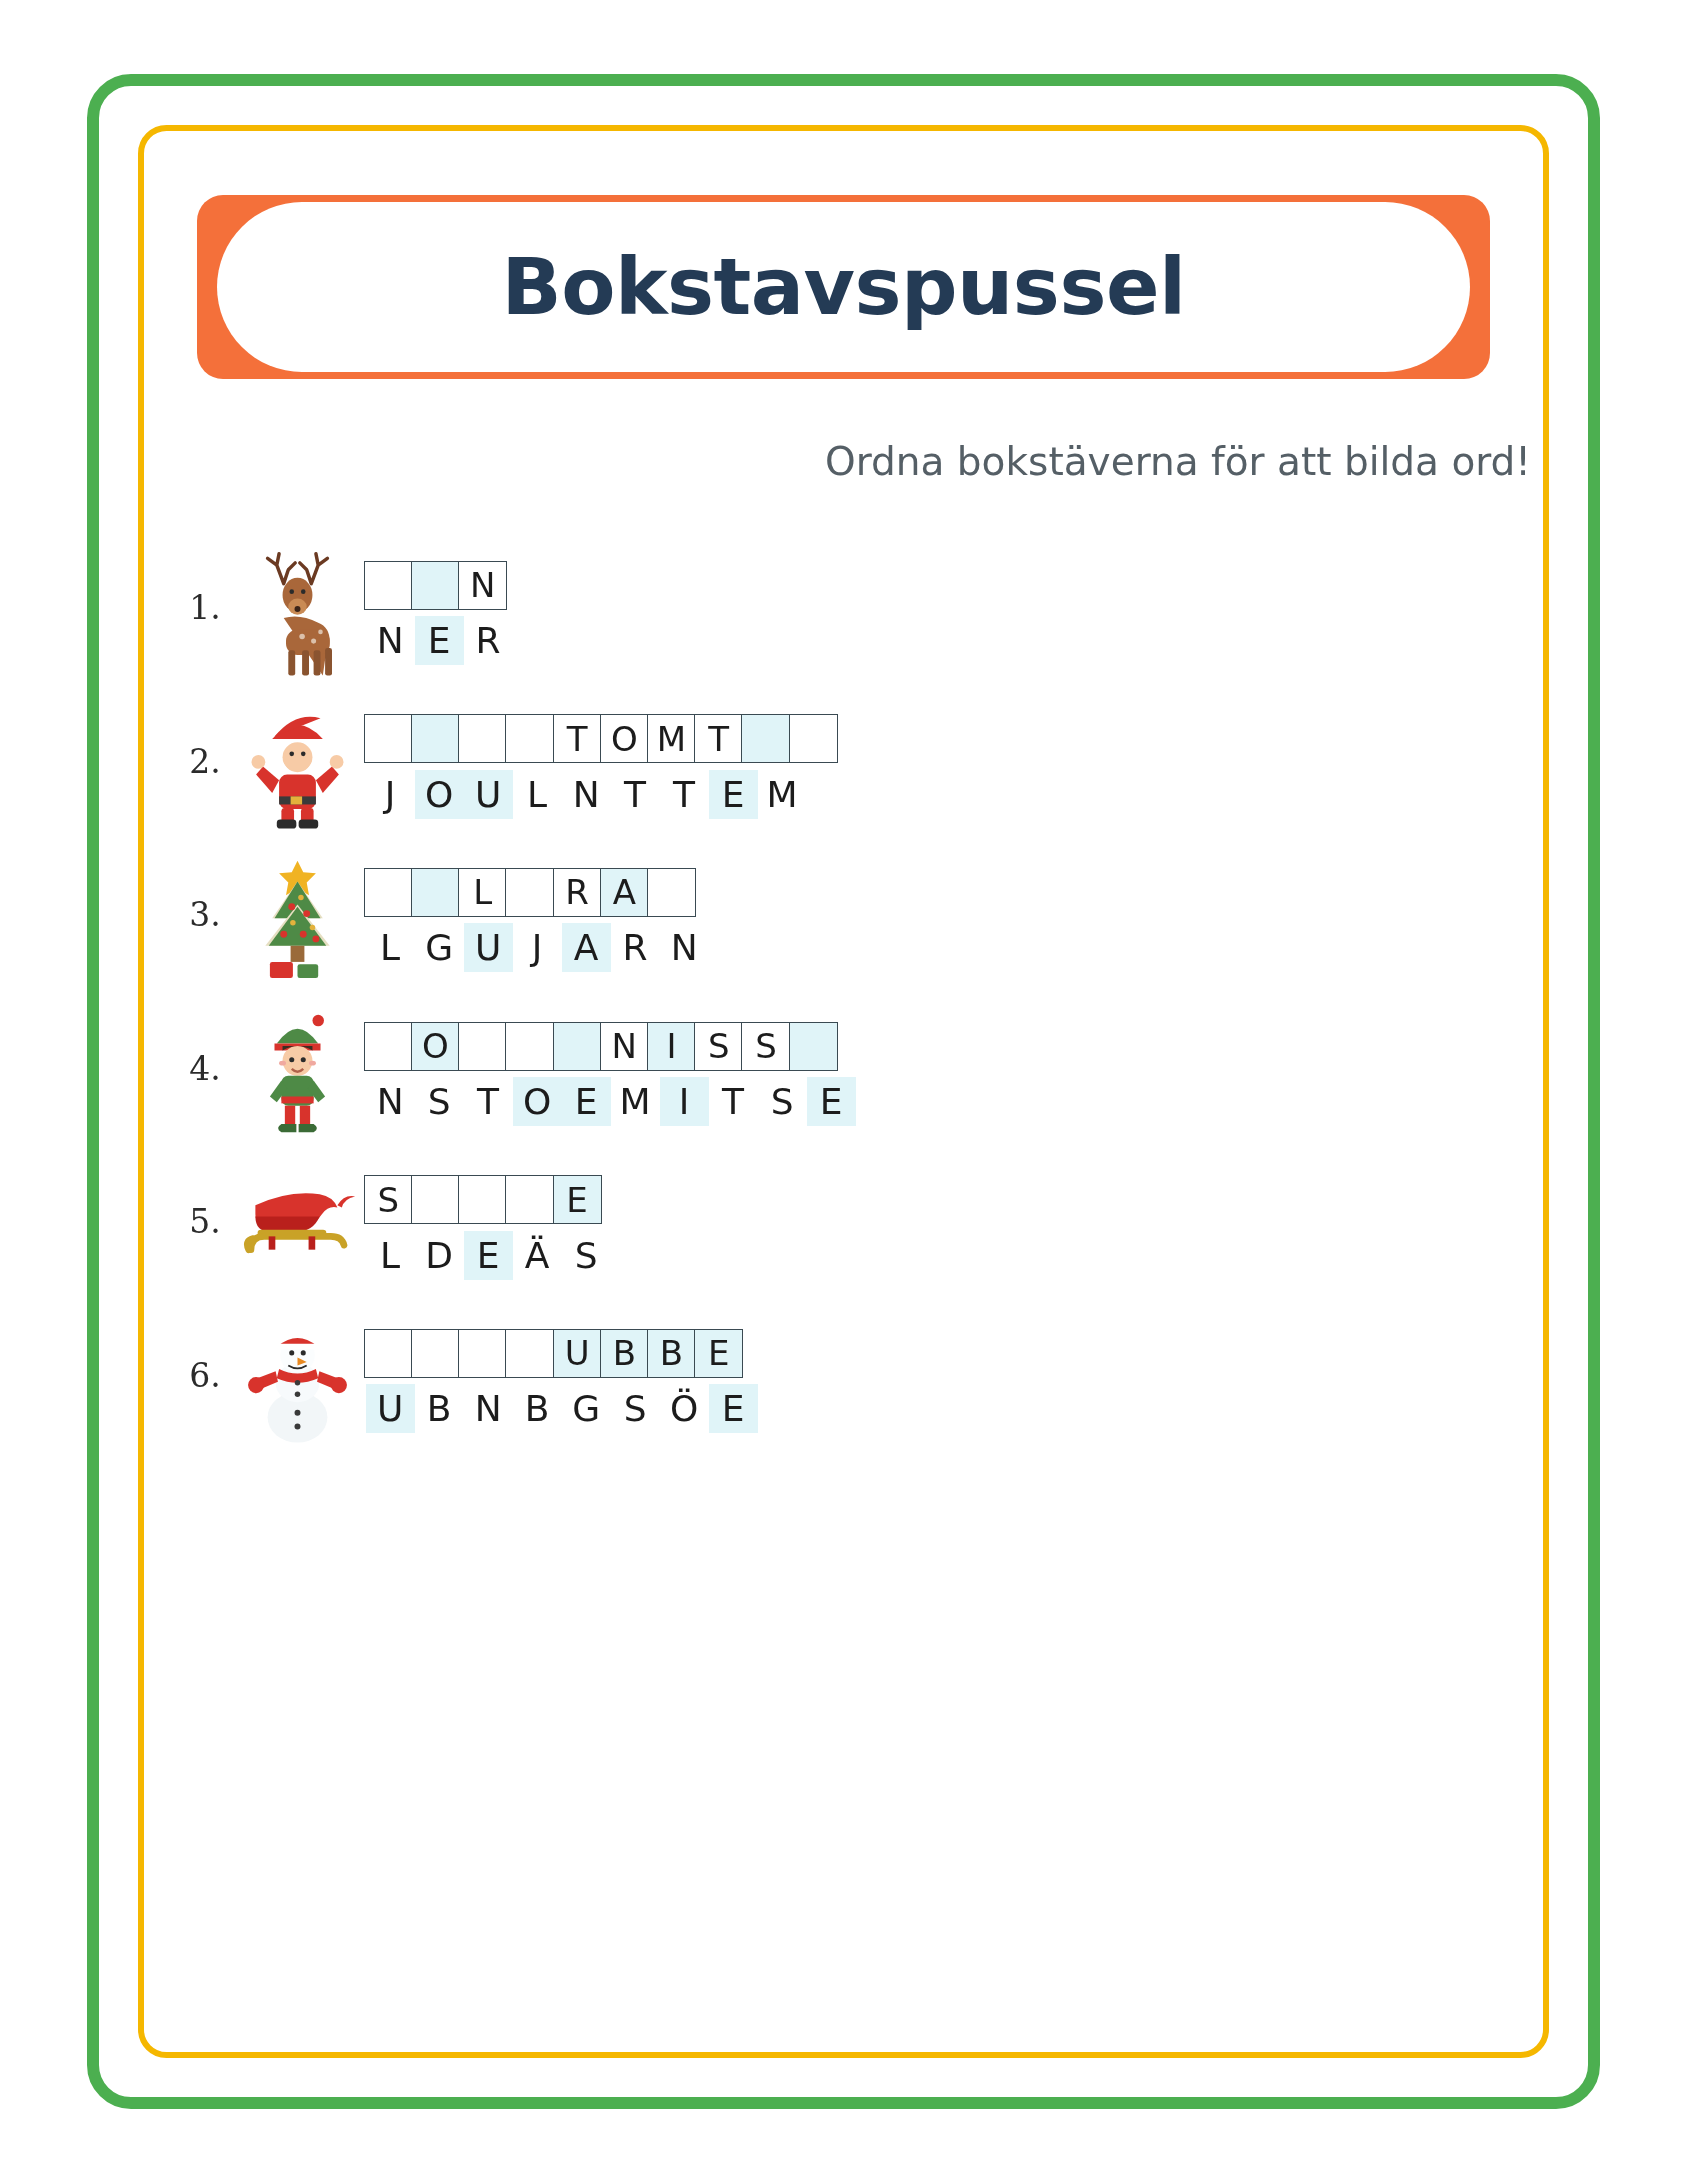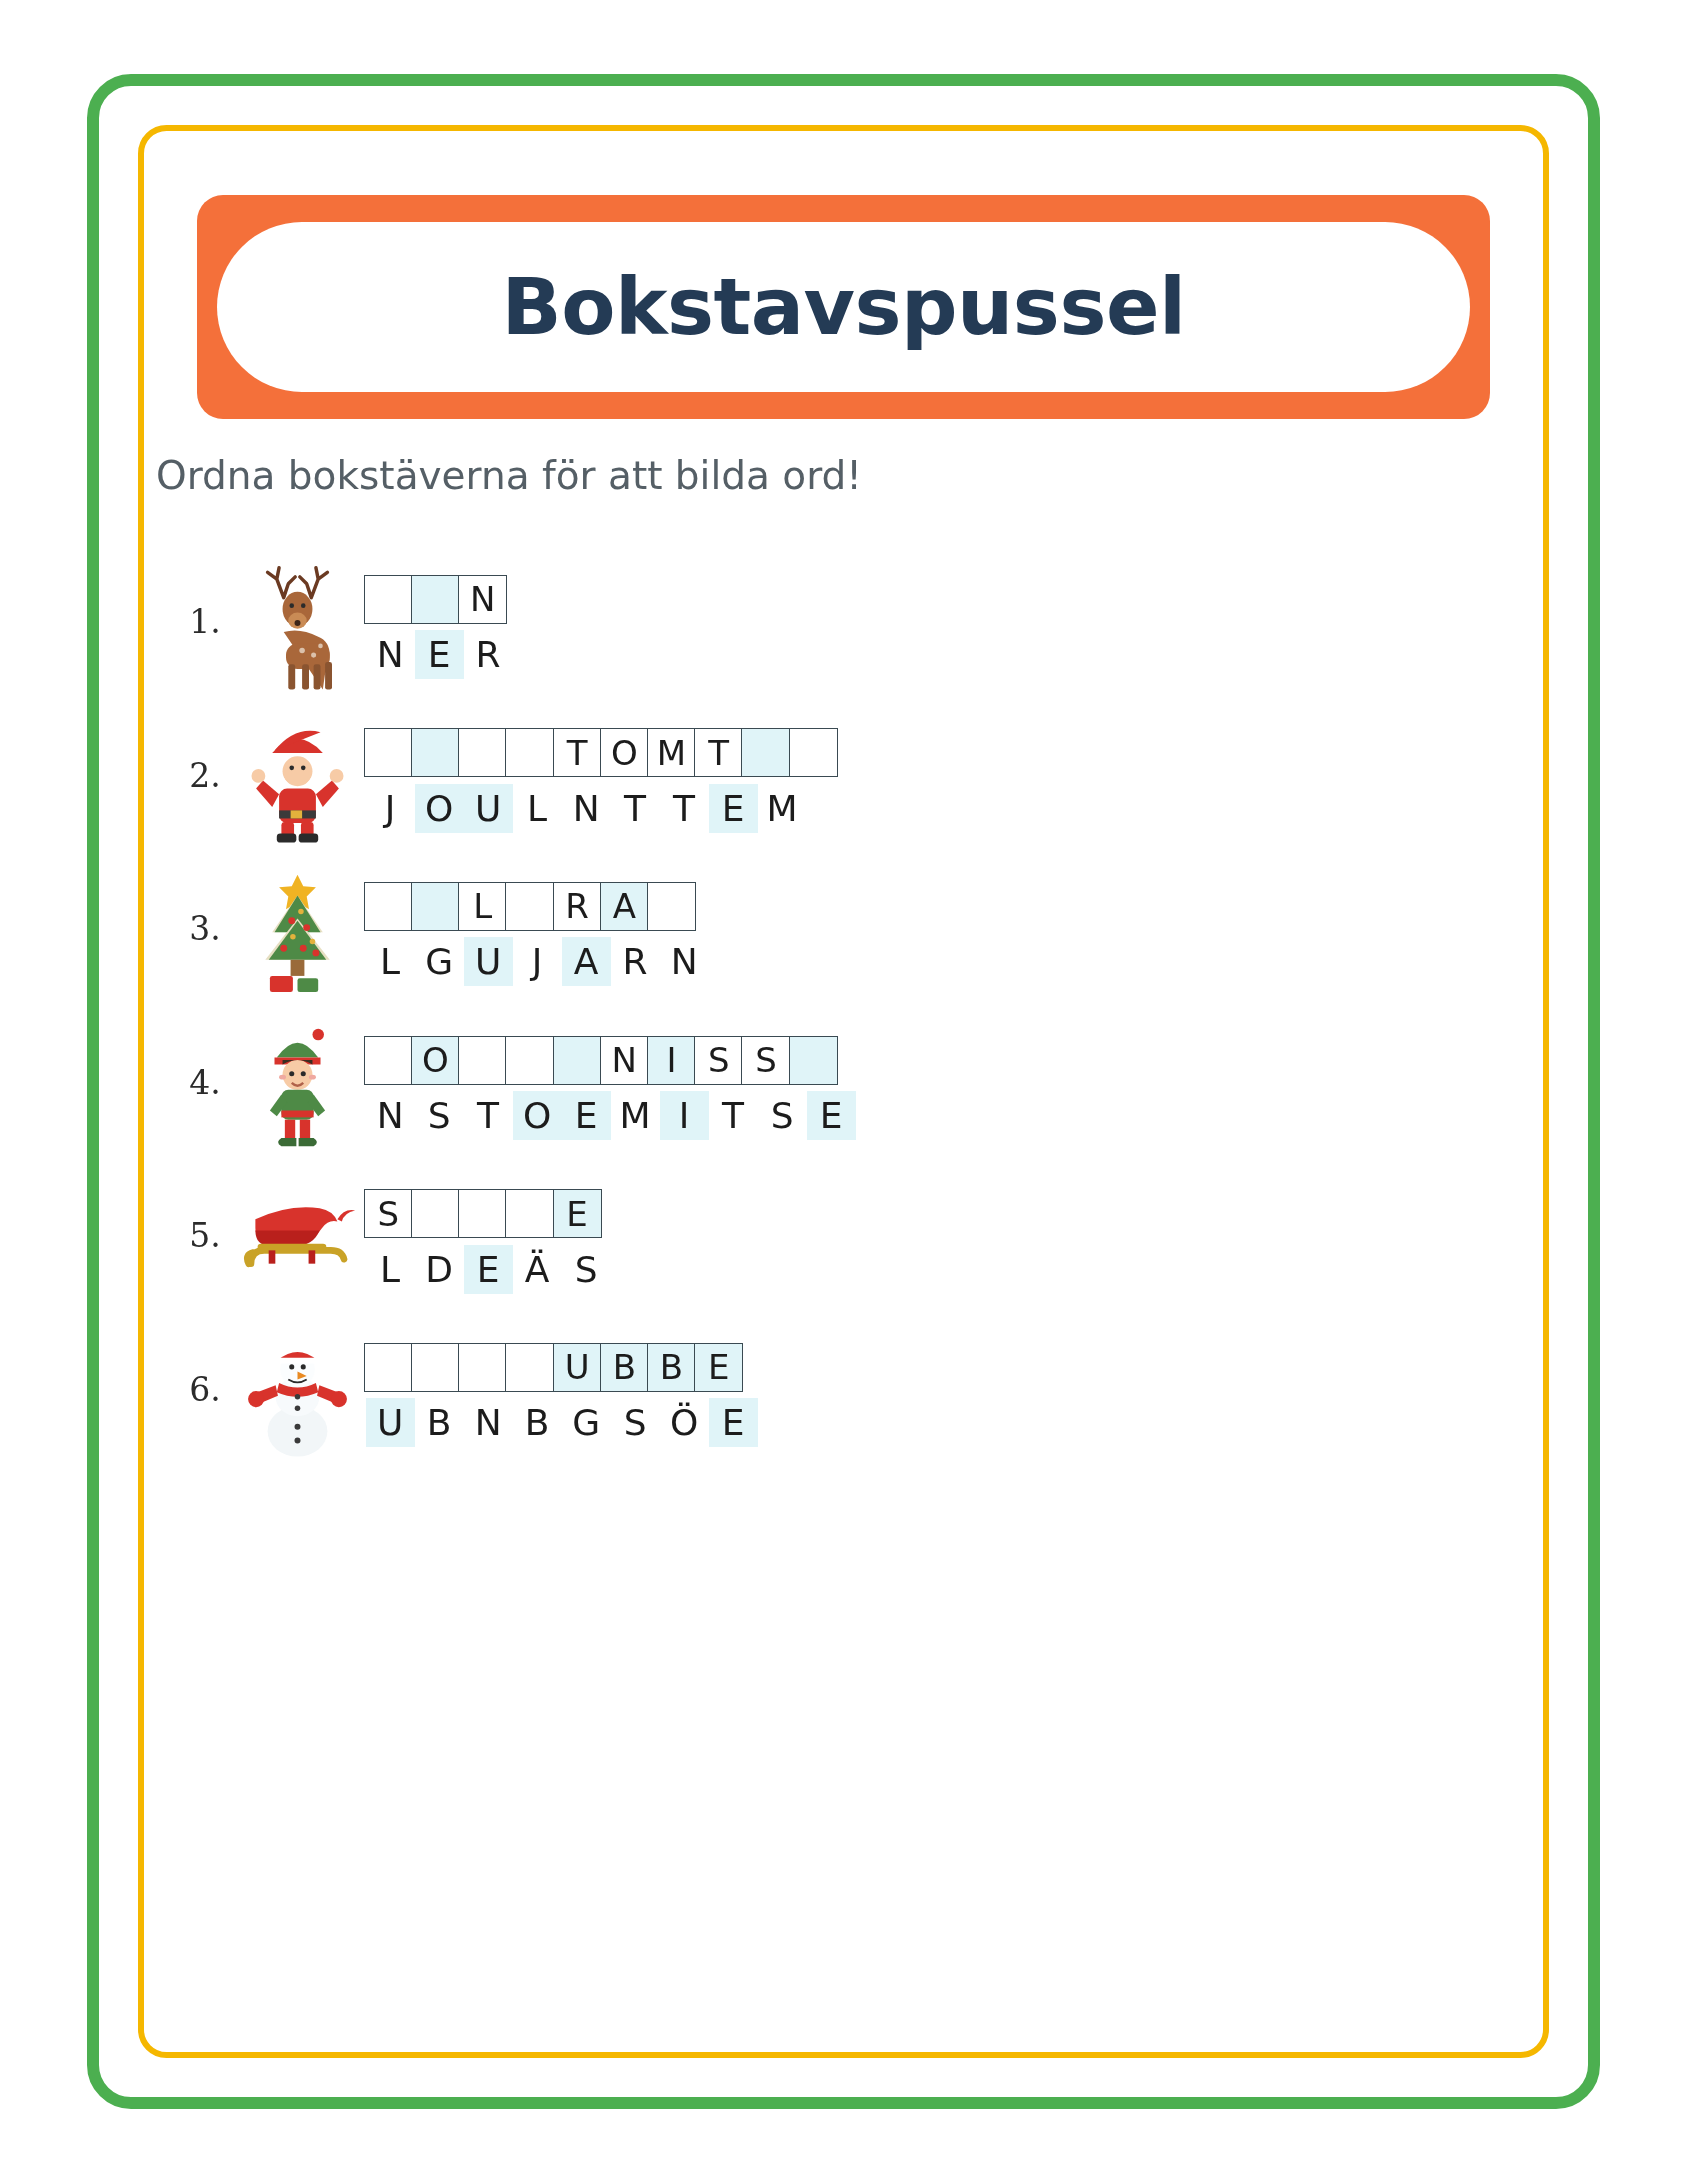--- a/index.html
+++ b/index.html
@@ -52,42 +52,42 @@
     top: 147px;
     right: 156px;
     bottom: 147px;
   }
 
   
   .title-banner {
     margin: 48px 41px 0 41px;
     background: #F4703A;
     border-radius: 26px;
-    padding: 27px 20px;
+    padding: 7px 20px;
     box-sizing: border-box;
   }
   .title-inner {
     background: #ffffff;
     border-radius: 92px;
     height: 170px;
     display: flex;
     align-items: center;
     justify-content: center;
   }
   .title-text {
     font-family: "DejaVu Sans", sans-serif;
     font-weight: bold;
     font-size: 79px;
     color: #243B55;
     letter-spacing: -0.5px;
   }
 
   .subtitle {
-    text-align: left;
-    margin-top: 34px;
+    text-align: right;
+    margin-top: 60px;
     font-size: 39px;
     color: #555f66;
     font-family: "DejaVu Sans", sans-serif;
   }
 
   
   .puzzle-list {
     margin-top: 60px;
     padding-left: 13.8px;
   }

